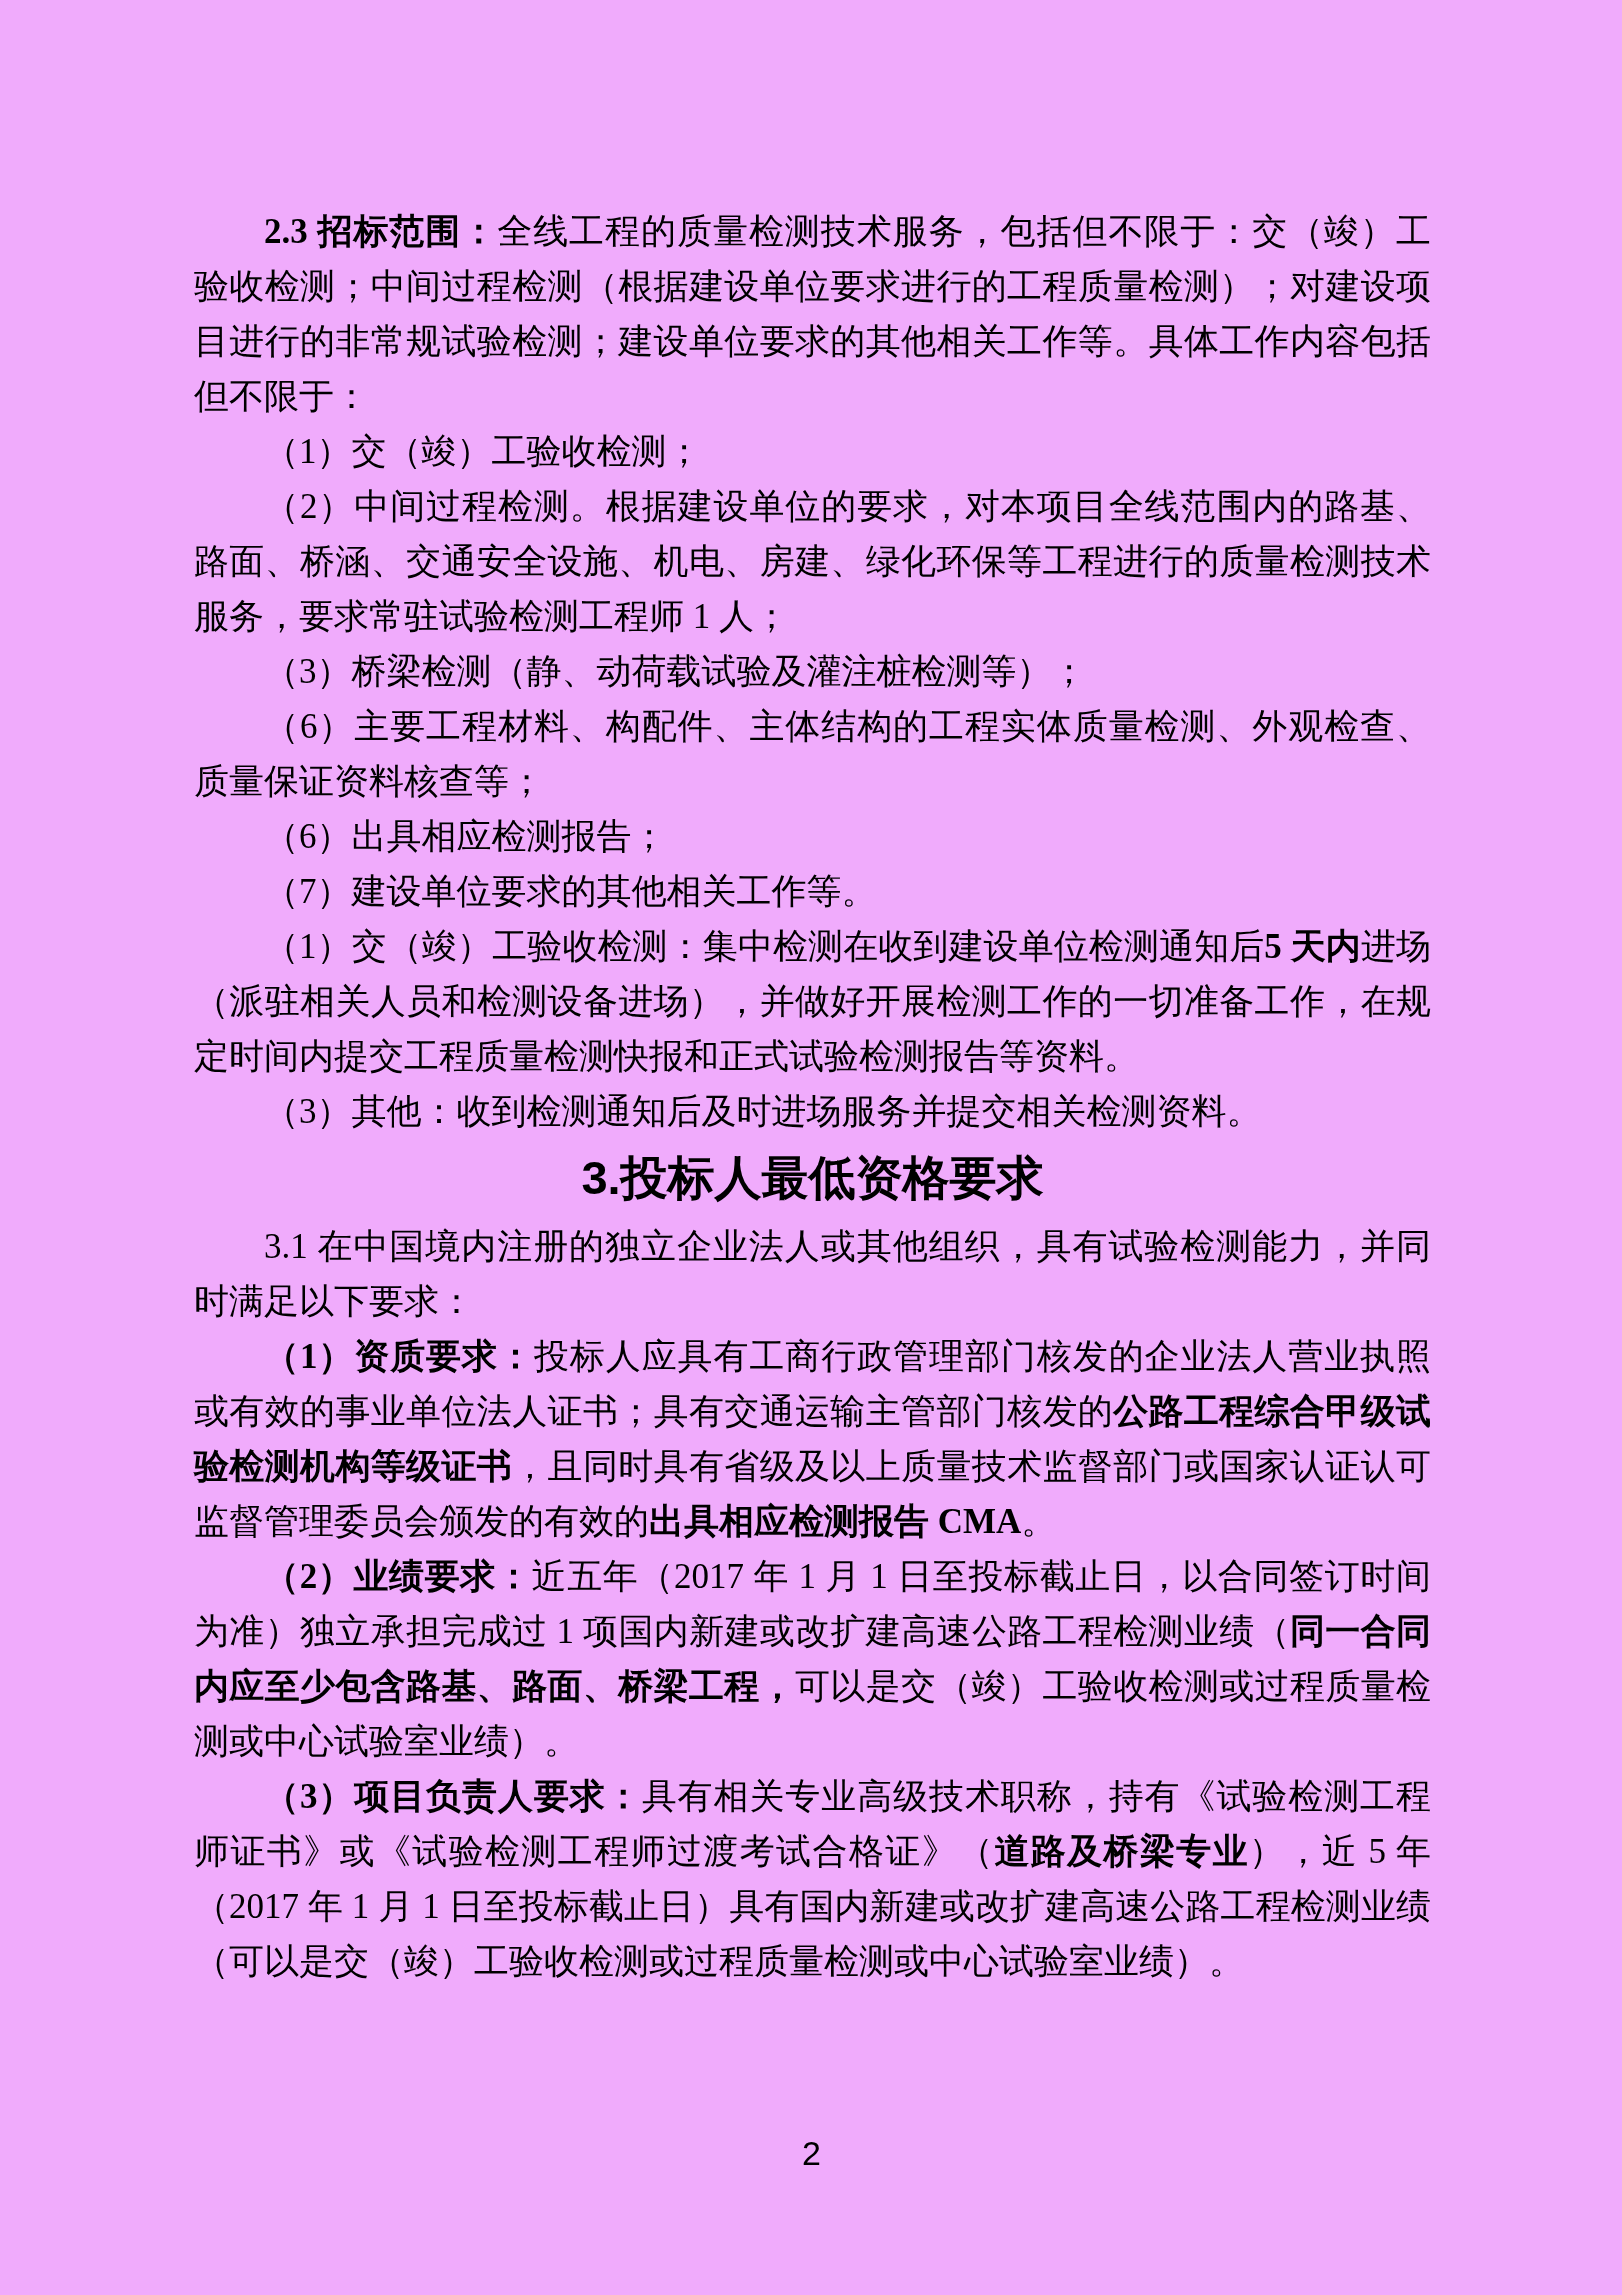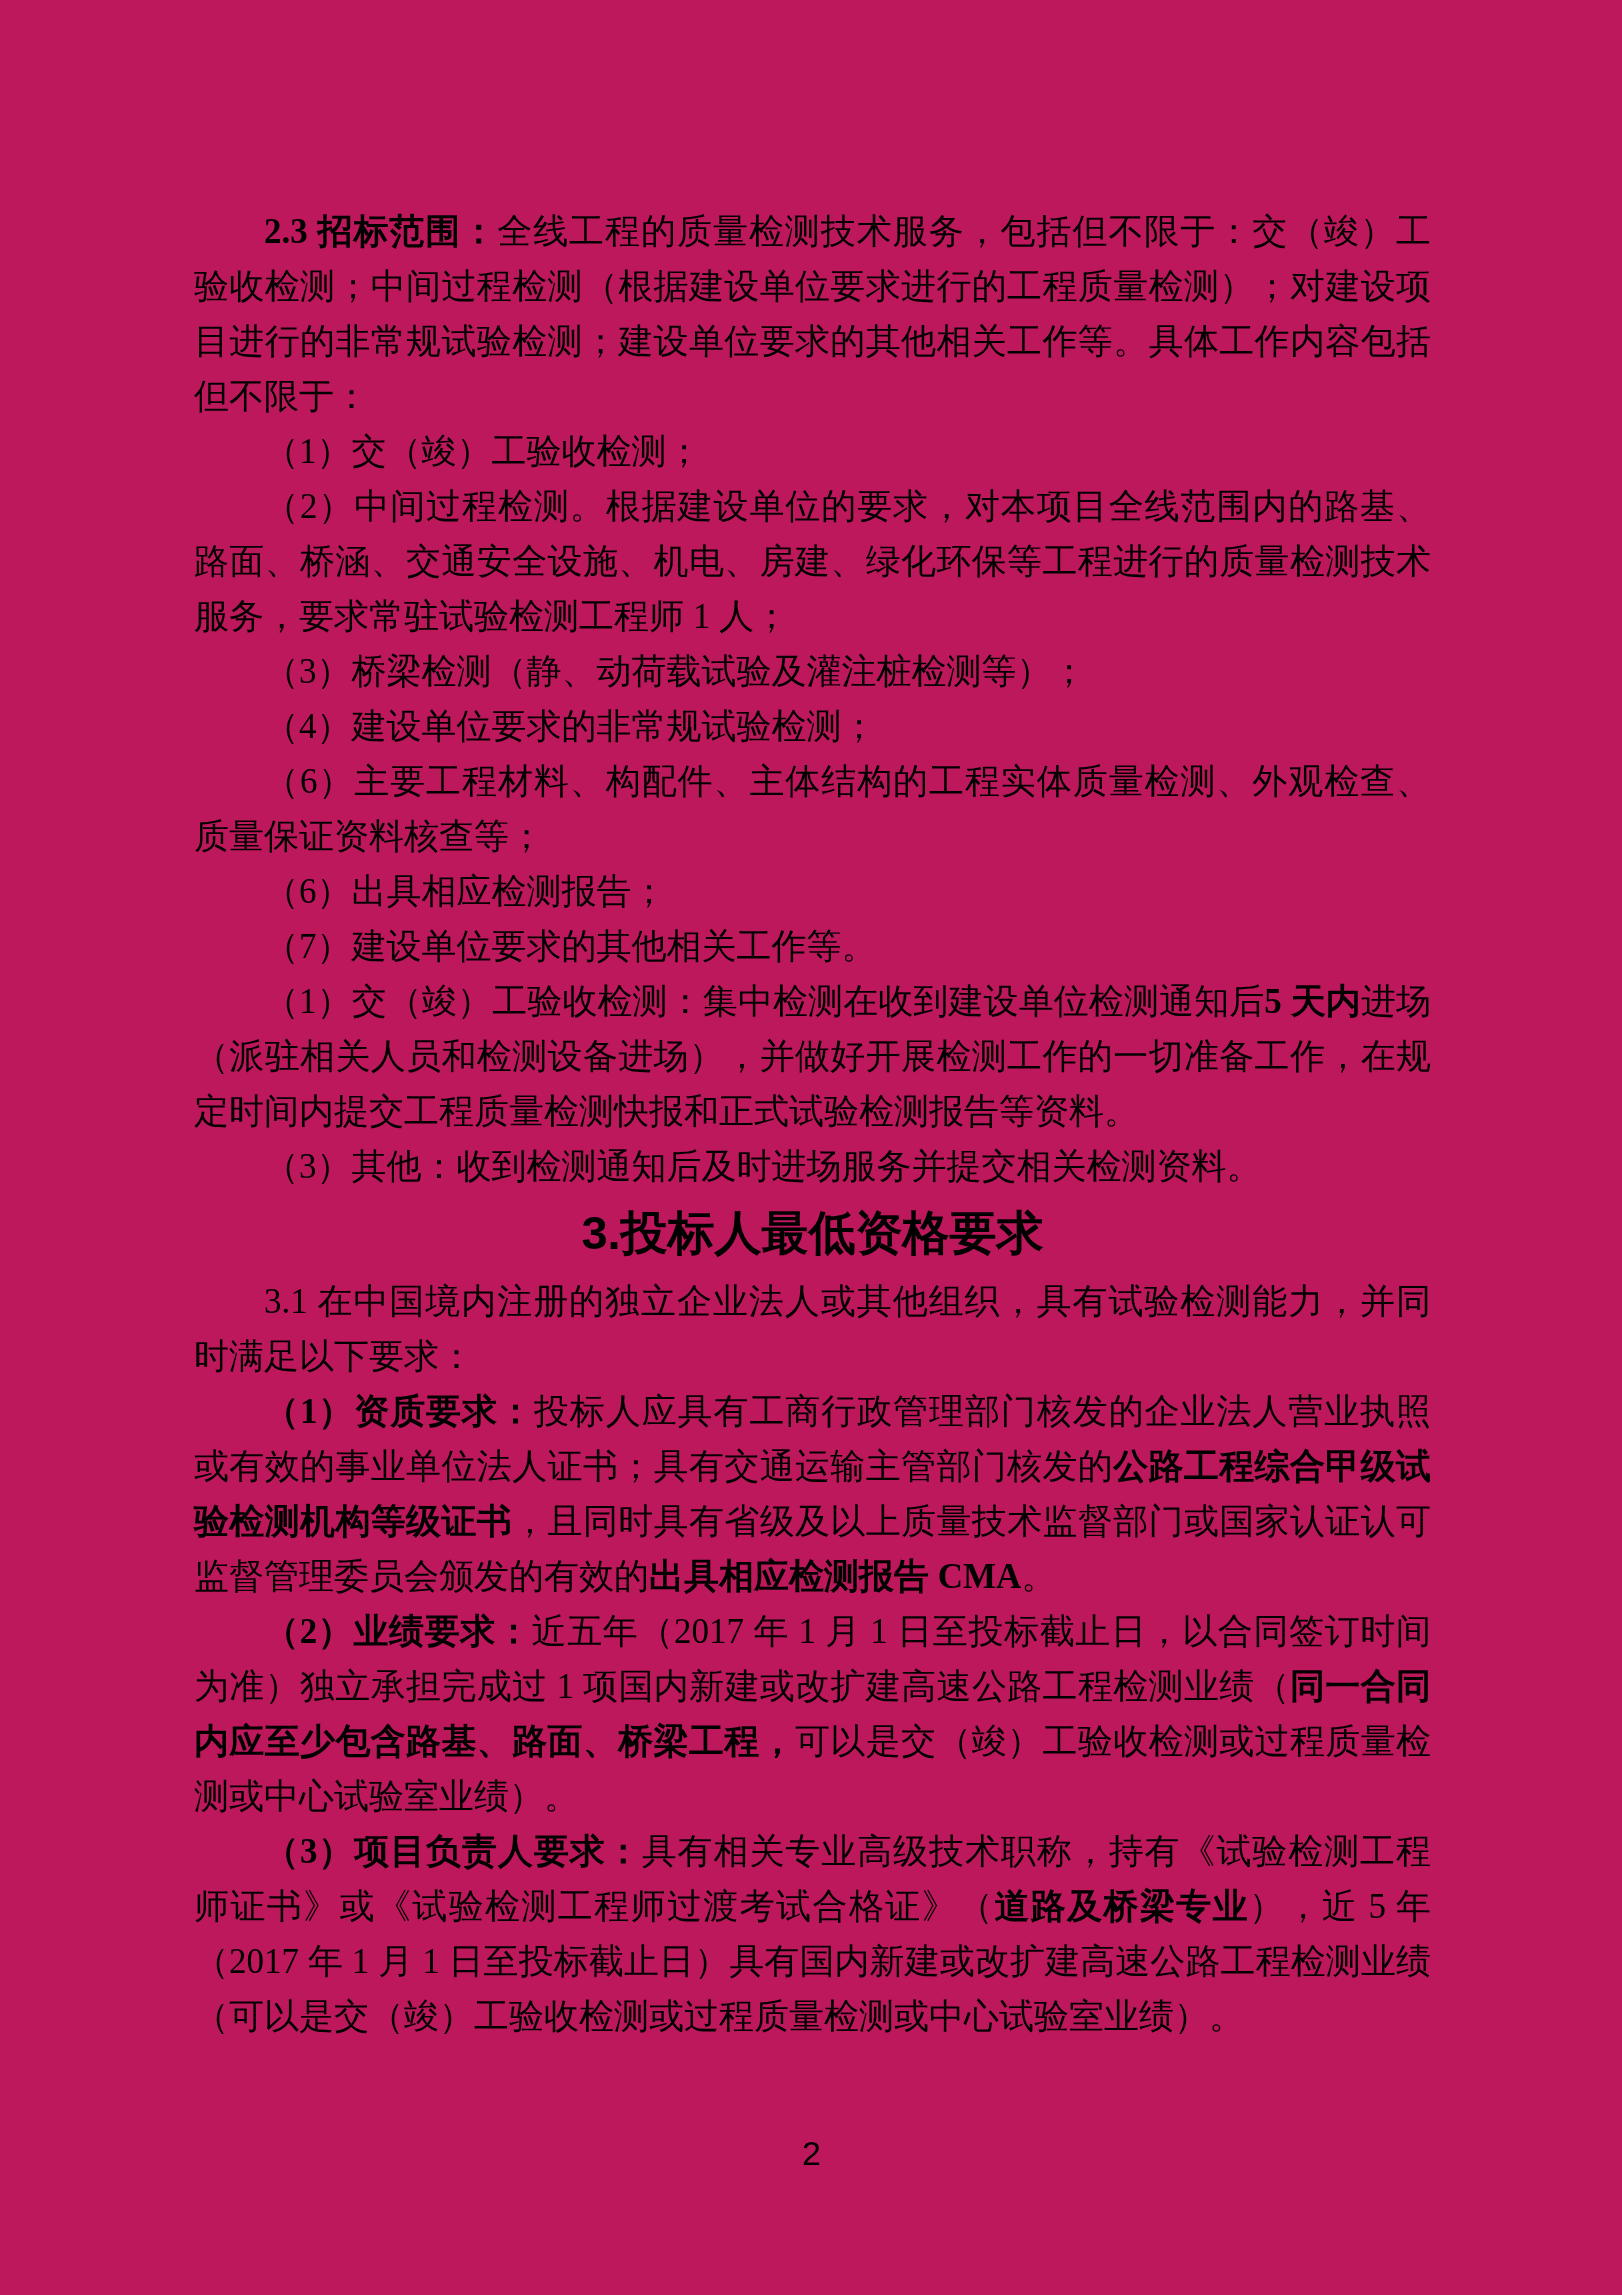--- a/index.html
+++ b/index.html
@@ -1,20 +1,20 @@
 <!DOCTYPE html>
 <html lang="zh" style="font-size:10.5px"><head>
 <meta charset="utf-8">
 <style>
   html, body { margin: 0; padding: 0; background: #ffffff; }
   .page {
     position: relative;
     width: 1623px;
     height: 2295px;
-    background: #be185d;
+    background: #f0abfc;
     color: #000000;
     font-family: "Liberation Serif", "DejaVu Serif", serif;
     overflow: hidden;
   }
   .content {
     position: absolute;
     left: 194px;
     top: 204px;
     width: 1237px;
   }
@@ -51,21 +51,20 @@
 </style>
 </head>
 <body>
 
 <div class="page">
   <div class="content">
       <p class="body-p"><span class="seg bold">2.3 招标范围：</span><span class="seg">全线工程的质量检测技术服务，包括但不限于：交（竣）工验收检测；中间过程检测（根据建设单位要求进行的工程质量检测）；对建设项目进行的非常规试验检测；建设单位要求的其他相关工作等。具体工作内容包括但不限于：</span></p>
       <p class="body-p"><span class="seg">（1）交（竣）工验收检测；</span></p>
       <p class="body-p"><span class="seg">（2）中间过程检测。根据建设单位的要求，对本项目全线范围内的路基、路面、桥涵、交通安全设施、机电、房建、绿化环保等工程进行的质量检测技术服务，要求常驻试验检测工程师 1 人；</span></p>
       <p class="body-p"><span class="seg">（3）桥梁检测（静、动荷载试验及灌注桩检测等）；</span></p>
-      <p class="body-p"><span class="seg">（4）建设单位要求的非常规试验检测；</span></p>
       <p class="body-p"><span class="seg">（6）主要工程材料、构配件、主体结构的工程实体质量检测、外观检查、质量保证资料核查等；</span></p>
       <p class="body-p"><span class="seg">（6）出具相应检测报告；</span></p>
       <p class="body-p"><span class="seg">（7）建设单位要求的其他相关工作等。</span></p>
       <p class="body-p"><span class="seg">（1）交（竣）工验收检测：集中检测在收到建设单位检测通知后</span><span class="seg bold">5 天内</span><span class="seg">进场（派驻相关人员和检测设备进场），并做好开展检测工作的一切准备工作，在规定时间内提交工程质量检测快报和正式试验检测报告等资料。</span></p>
       <p class="body-p"><span class="seg">（3）其他：收到检测通知后及时进场服务并提交相关检测资料。</span></p>
       <h2 class="section-heading"><span class="seg bold">3.投标人最低资格要求</span></h2>
       <p class="body-p"><span class="seg">3.1 在中国境内注册的独立企业法人或其他组织，具有试验检测能力，并同时满足以下要求：</span></p>
       <p class="body-p"><span class="seg bold">（1）资质要求：</span><span class="seg">投标人应具有工商行政管理部门核发的企业法人营业执照或有效的事业单位法人证书；具有交通运输主管部门核发的</span><span class="seg bold">公路工程综合甲级试验检测机构等级证书</span><span class="seg">，且同时具有省级及以上质量技术监督部门或国家认证认可监督管理委员会颁发的有效的</span><span class="seg bold">出具相应检测报告 CMA</span><span class="seg">。</span></p>
       <p class="body-p"><span class="seg bold">（2）业绩要求：</span><span class="seg">近五年（2017 年 1 月 1 日至投标截止日，以合同签订时间为准）独立承担完成过 1 项国内新建或改扩建高速公路工程检测业绩（</span><span class="seg bold">同一合同内应至少包含路基、路面、桥梁工程，</span><span class="seg">可以是交（竣）工验收检测或过程质量检测或中心试验室业绩）。</span></p>
       <p class="body-p"><span class="seg bold">（3）项目负责人要求：</span><span class="seg">具有相关专业高级技术职称，持有《试验检测工程师证书》或《试验检测工程师过渡考试合格证》（</span><span class="seg bold">道路及桥梁专业</span><span class="seg">），近 5 年（2017 年 1 月 1 日至投标截止日）具有国内新建或改扩建高速公路工程检测业绩（可以是交（竣）工验收检测或过程质量检测或中心试验室业绩）。</span></p>

